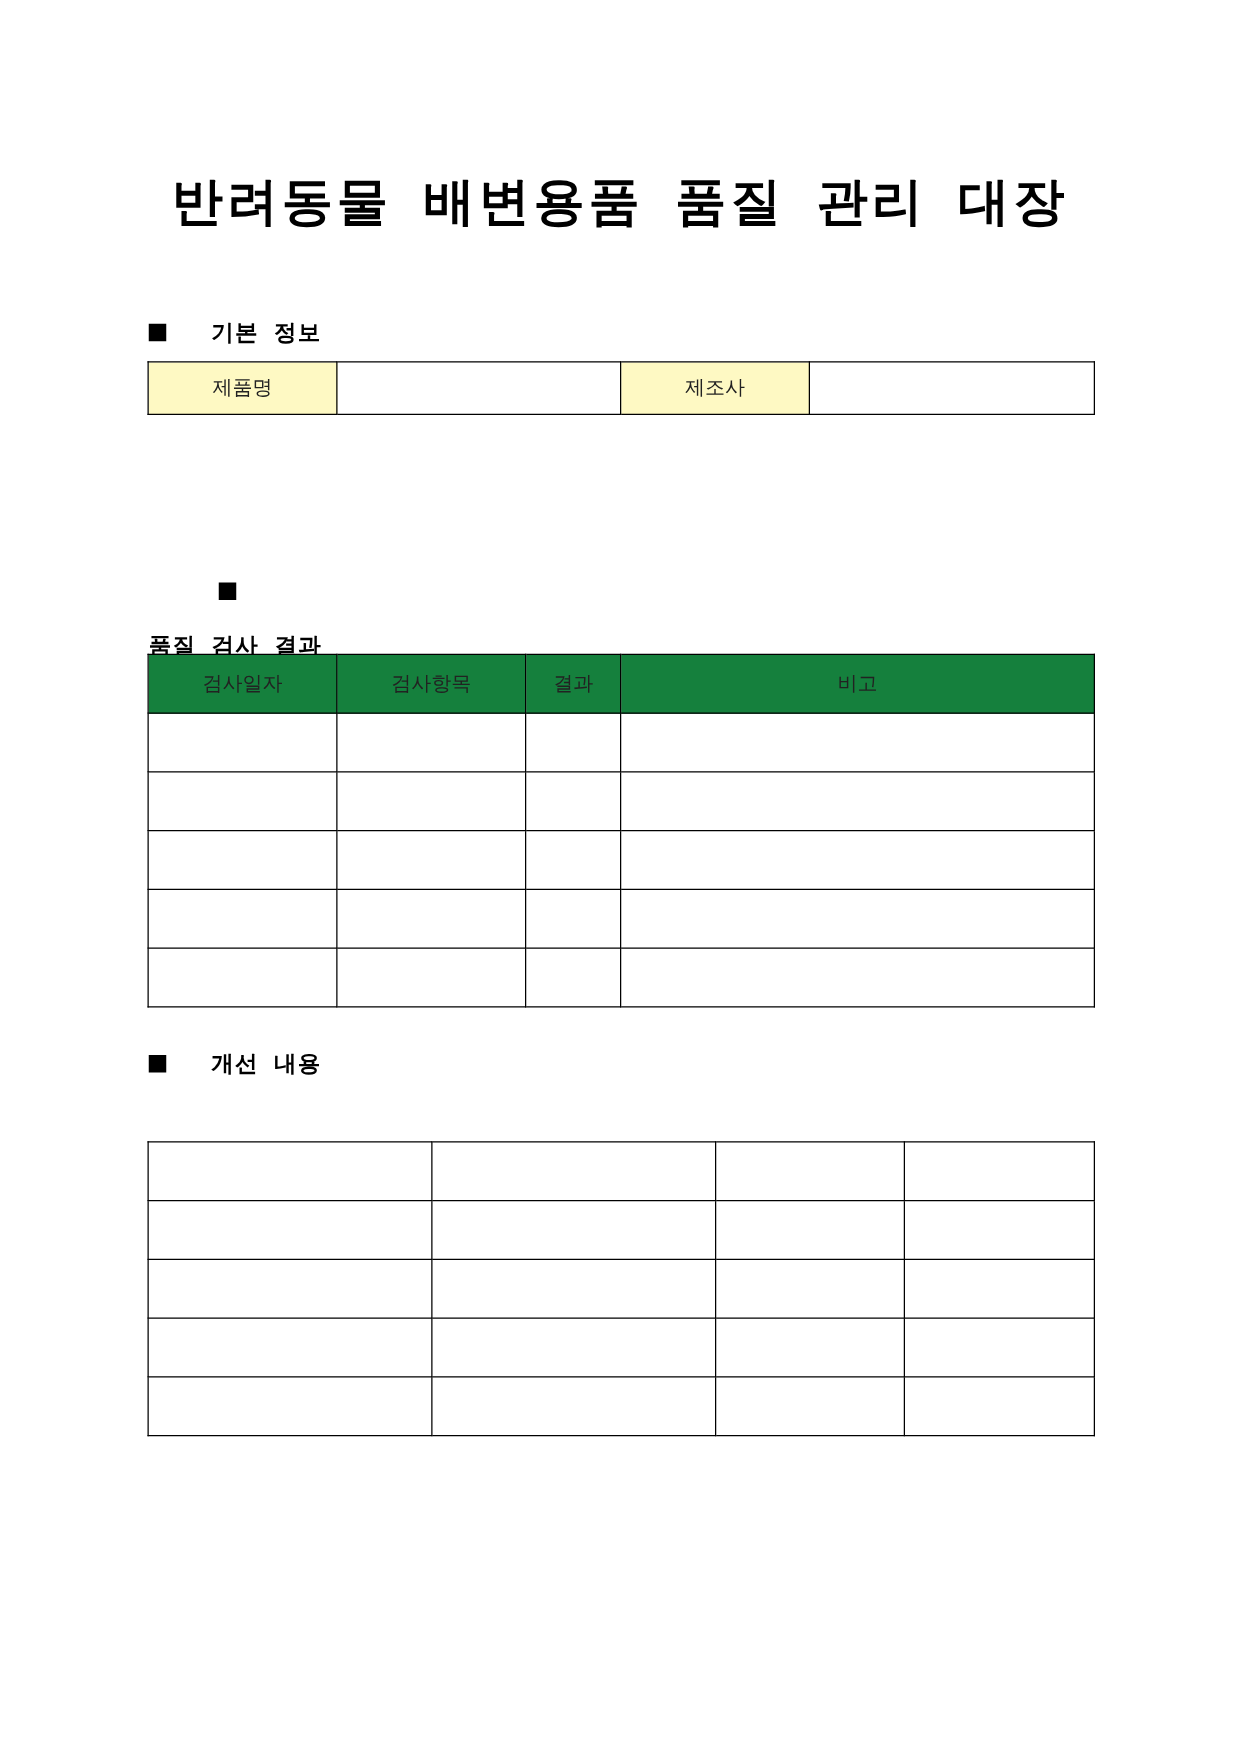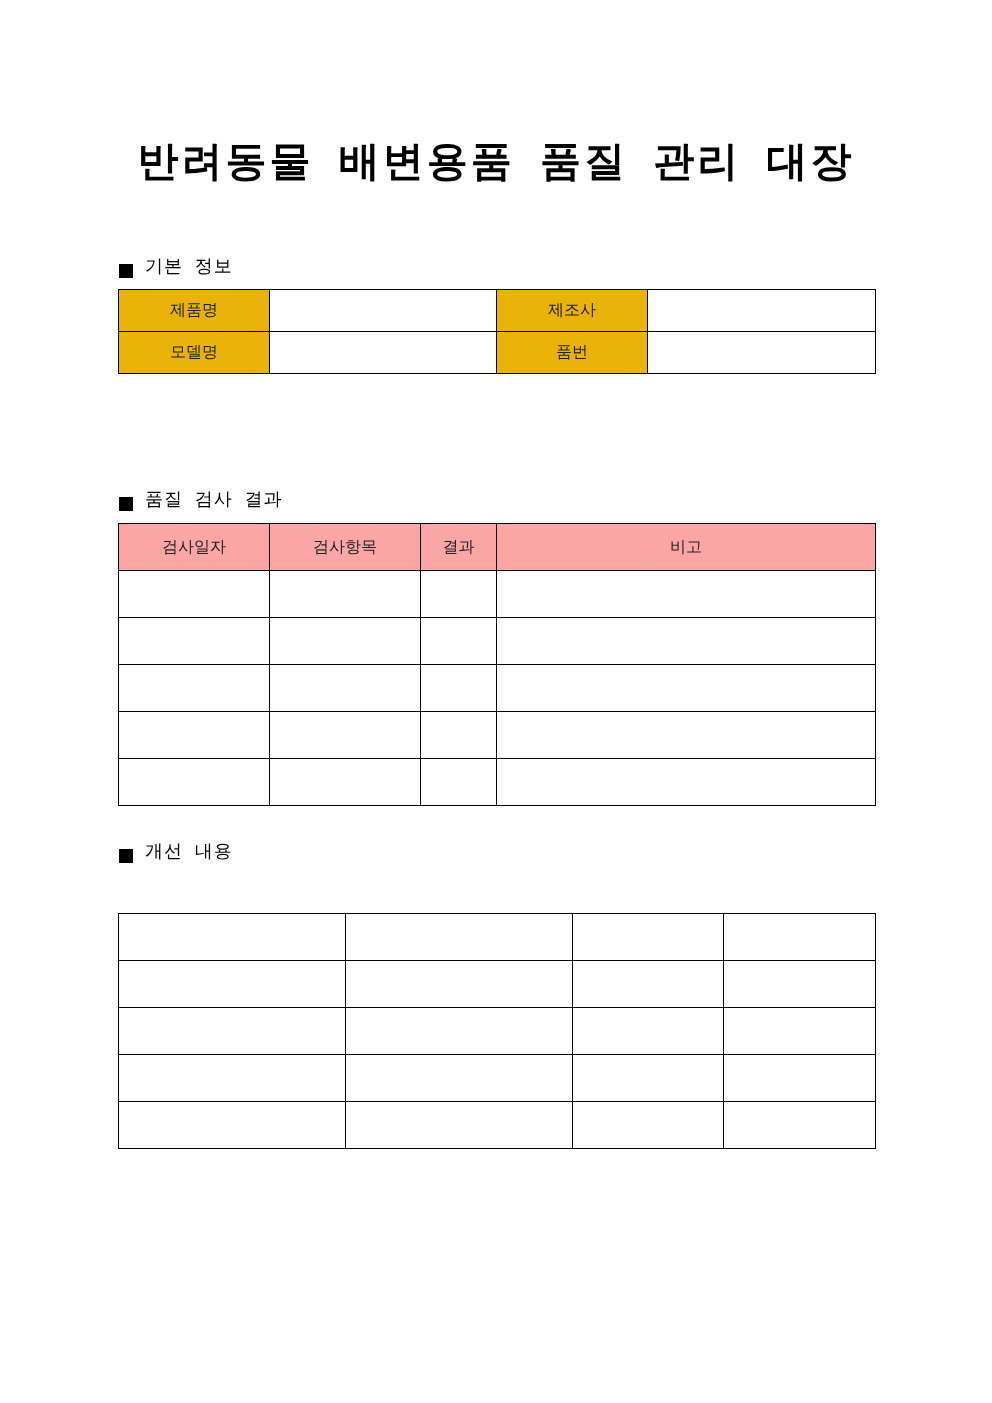--- a/index.html
+++ b/index.html
@@ -1,23 +1,23 @@
 <!DOCTYPE html>
 <html><head>
 <meta charset="utf-8">
 <style>
   html, body { margin: 0; padding: 0; background: #ffffff; }
   body { width: 992px; height: 1403px; position: relative; font-family: "DejaVu Sans", sans-serif; color: #000; }
   .title { position: absolute; left: 0; top: 134px; width: 992px; text-align: center; font-size: 41px; font-weight: bold; letter-spacing: 3px; word-spacing: 8px; }
-  .section-head { position: absolute; left: 119px; font-size: 18px; font-weight: normal; letter-spacing: 1px; word-spacing: 5px; display: flex; align-items: flex-end; }
+  .section-head { position: absolute; left: 119px; font-size: 18px; font-weight: bold; letter-spacing: 1px; word-spacing: 5px; display: flex; align-items: center; gap: 24px; }
   .section-head .sq { display: inline-block; width: 14px; height: 14px; background: #000; margin-right: 12px; }
   table { position: absolute; left: 118px; border-collapse: collapse; table-layout: fixed; }
   td, th { border: 1.5px solid #000; padding: 0; text-align: center; font-size: 16px; font-weight: normal; color: #222; }
-  .lbl { background: #eab308; margin-left: 21px; }
-  th { background: #fca5a5; margin-left: 28px; }
+  .lbl { background: #fef9c3; margin-left: 21px; }
+  th { background: #15803d; margin-left: 28px; }
   #t1 { top: 289px; width: 757px; }
   #t1 td { height: 41px; }
   #t2 { top: 523px; width: 757px; }
   #t2 th { height: 46px; }
   #t2 td { height: 46px; }
   #t3 { top: 913px; width: 757px; }
   #t3 th { height: 46px; }
   #t3 td { height: 46px; }
 </style>
 </head>
@@ -37,30 +37,24 @@
       <col style="width:151px">
       <col style="width:228px">
     </colgroup>
   <tbody>
       <tr>
     <td class="lbl">제품명</td>
     <td></td>
     <td class="lbl">제조사</td>
     <td></td>
   </tr>
-  <tr>
-    <td class="lbl">모델명</td>
-    <td></td>
-    <td class="lbl">품번</td>
-    <td></td>
-  </tr>
 </tbody>
   </table>
 
-<div class="section-head" style="top:487px;">
+<div class="section-head" style="top:466px;flex-direction:column;">
   <span class="sq"></span>
   <span>품질 검사 결과</span>
 </div>
 
 <table id="t2">
   <colgroup>
       <col style="width:151px">
       <col style="width:151px">
       <col style="width:76px">
       <col style="width:379px">

